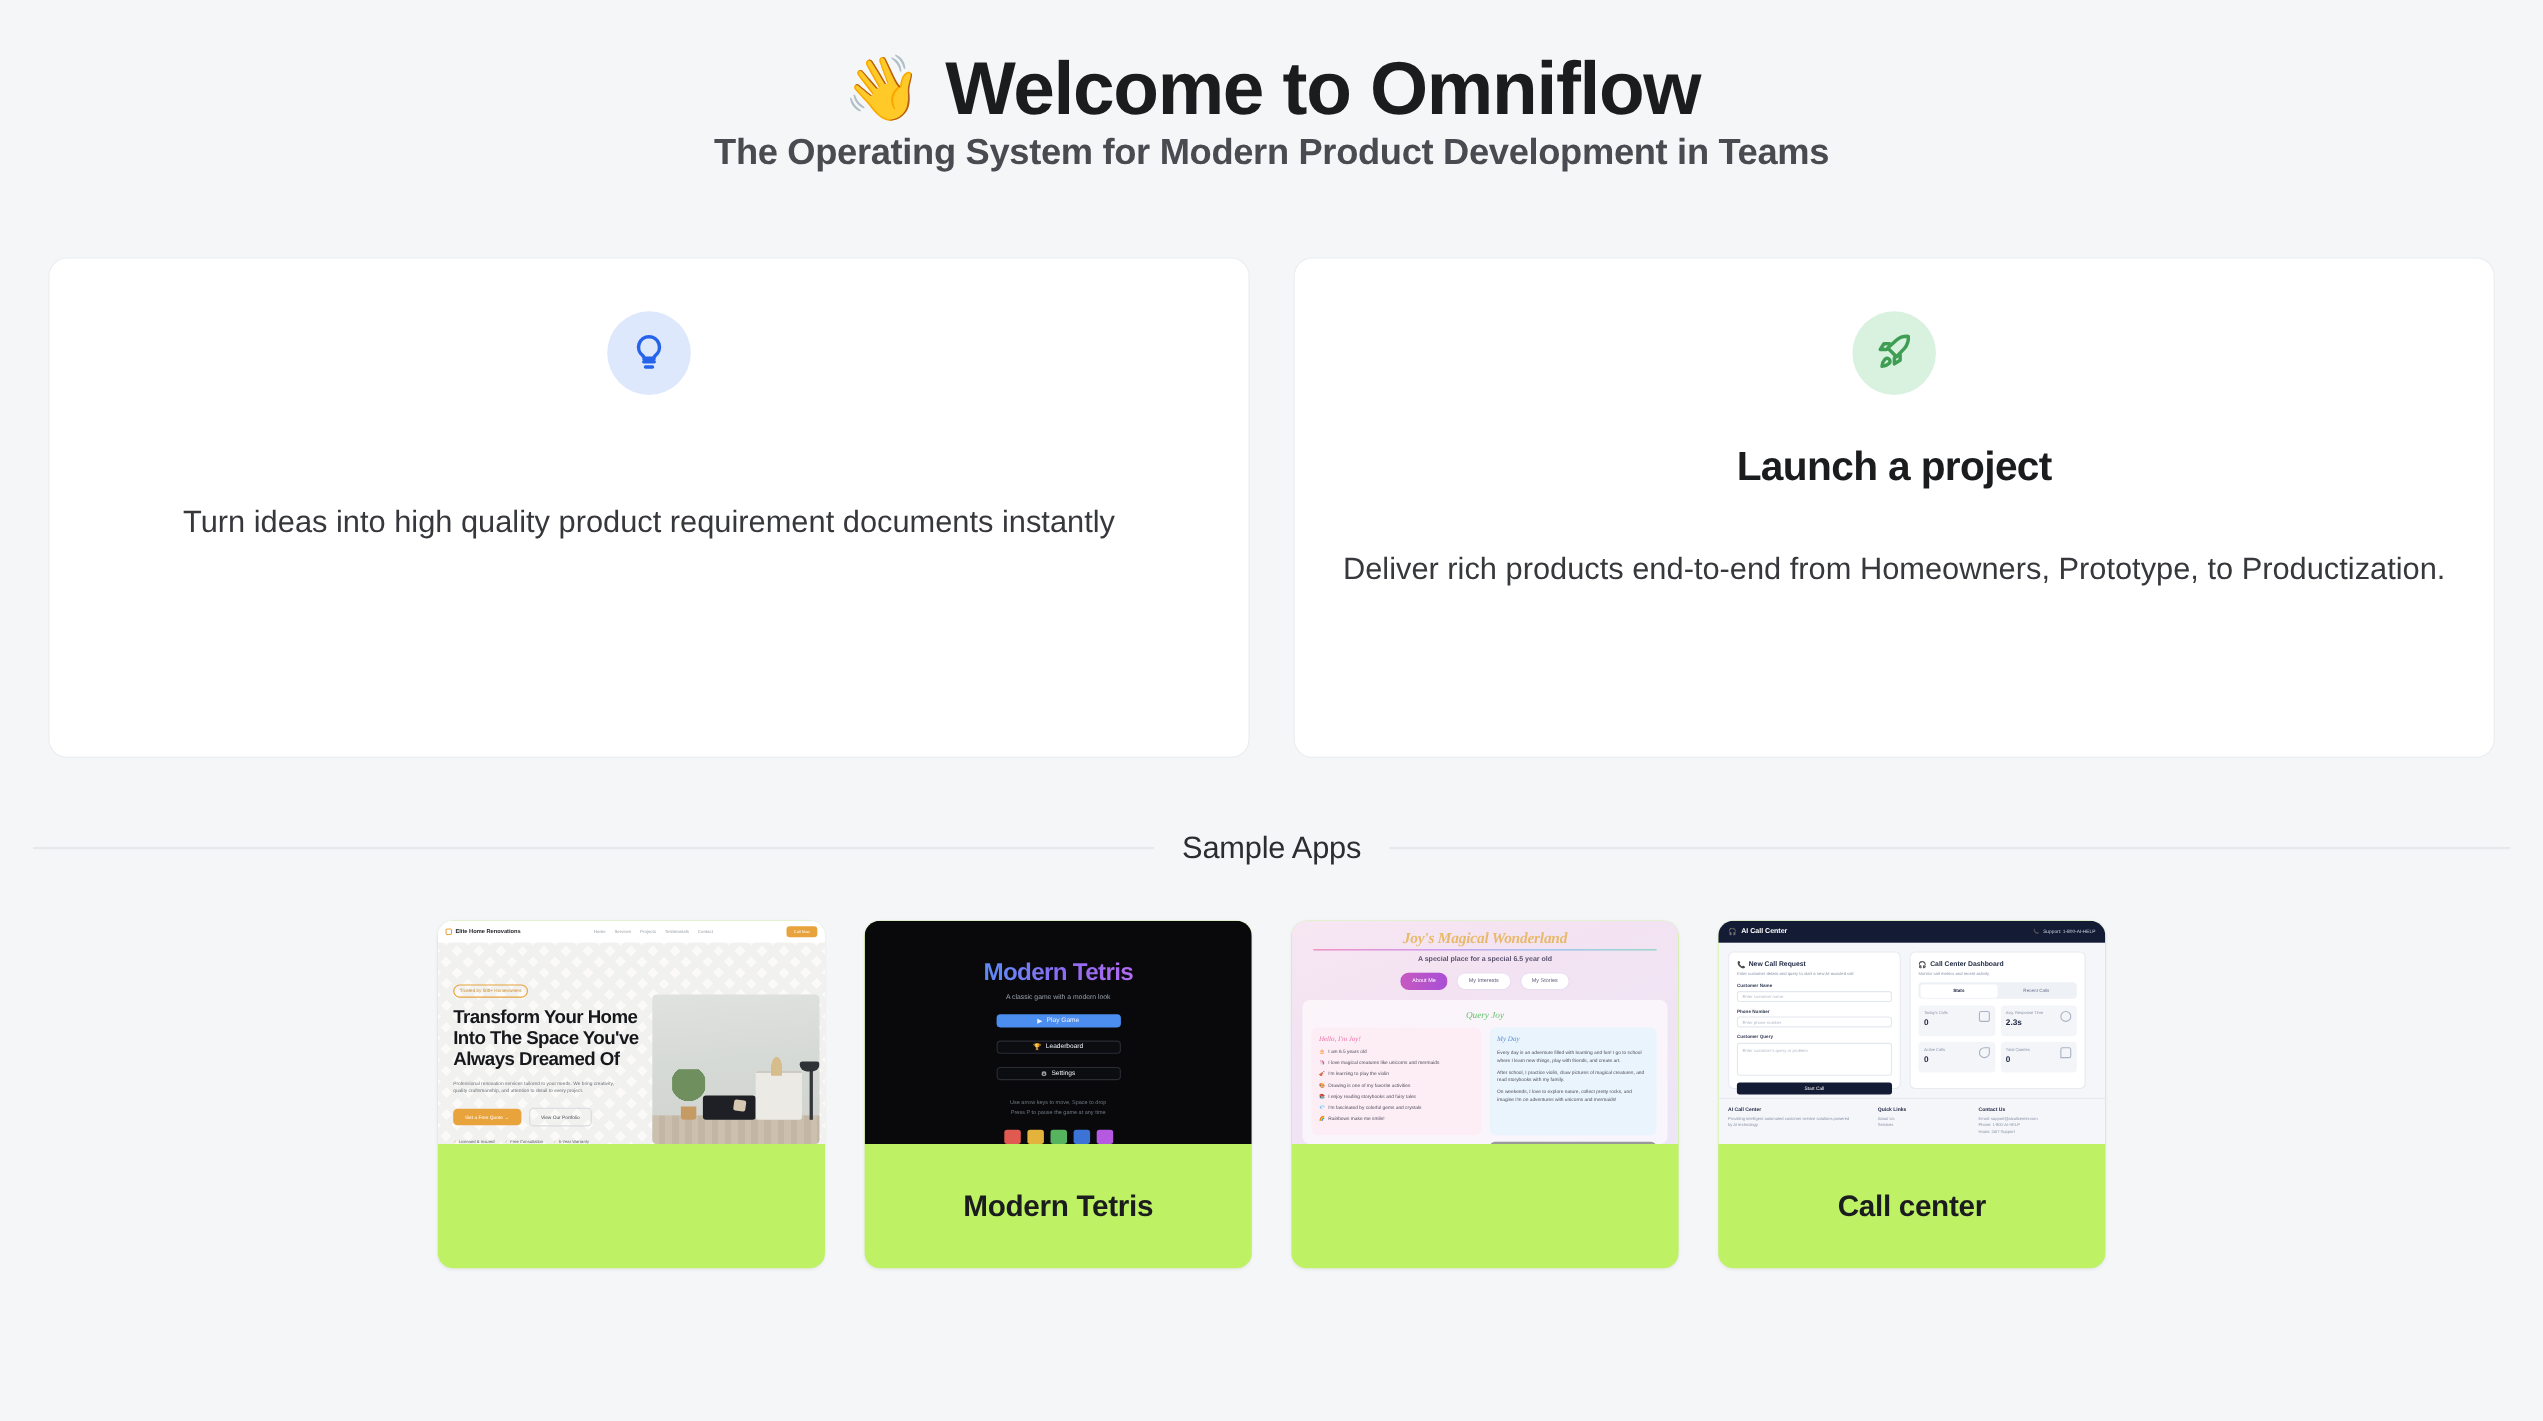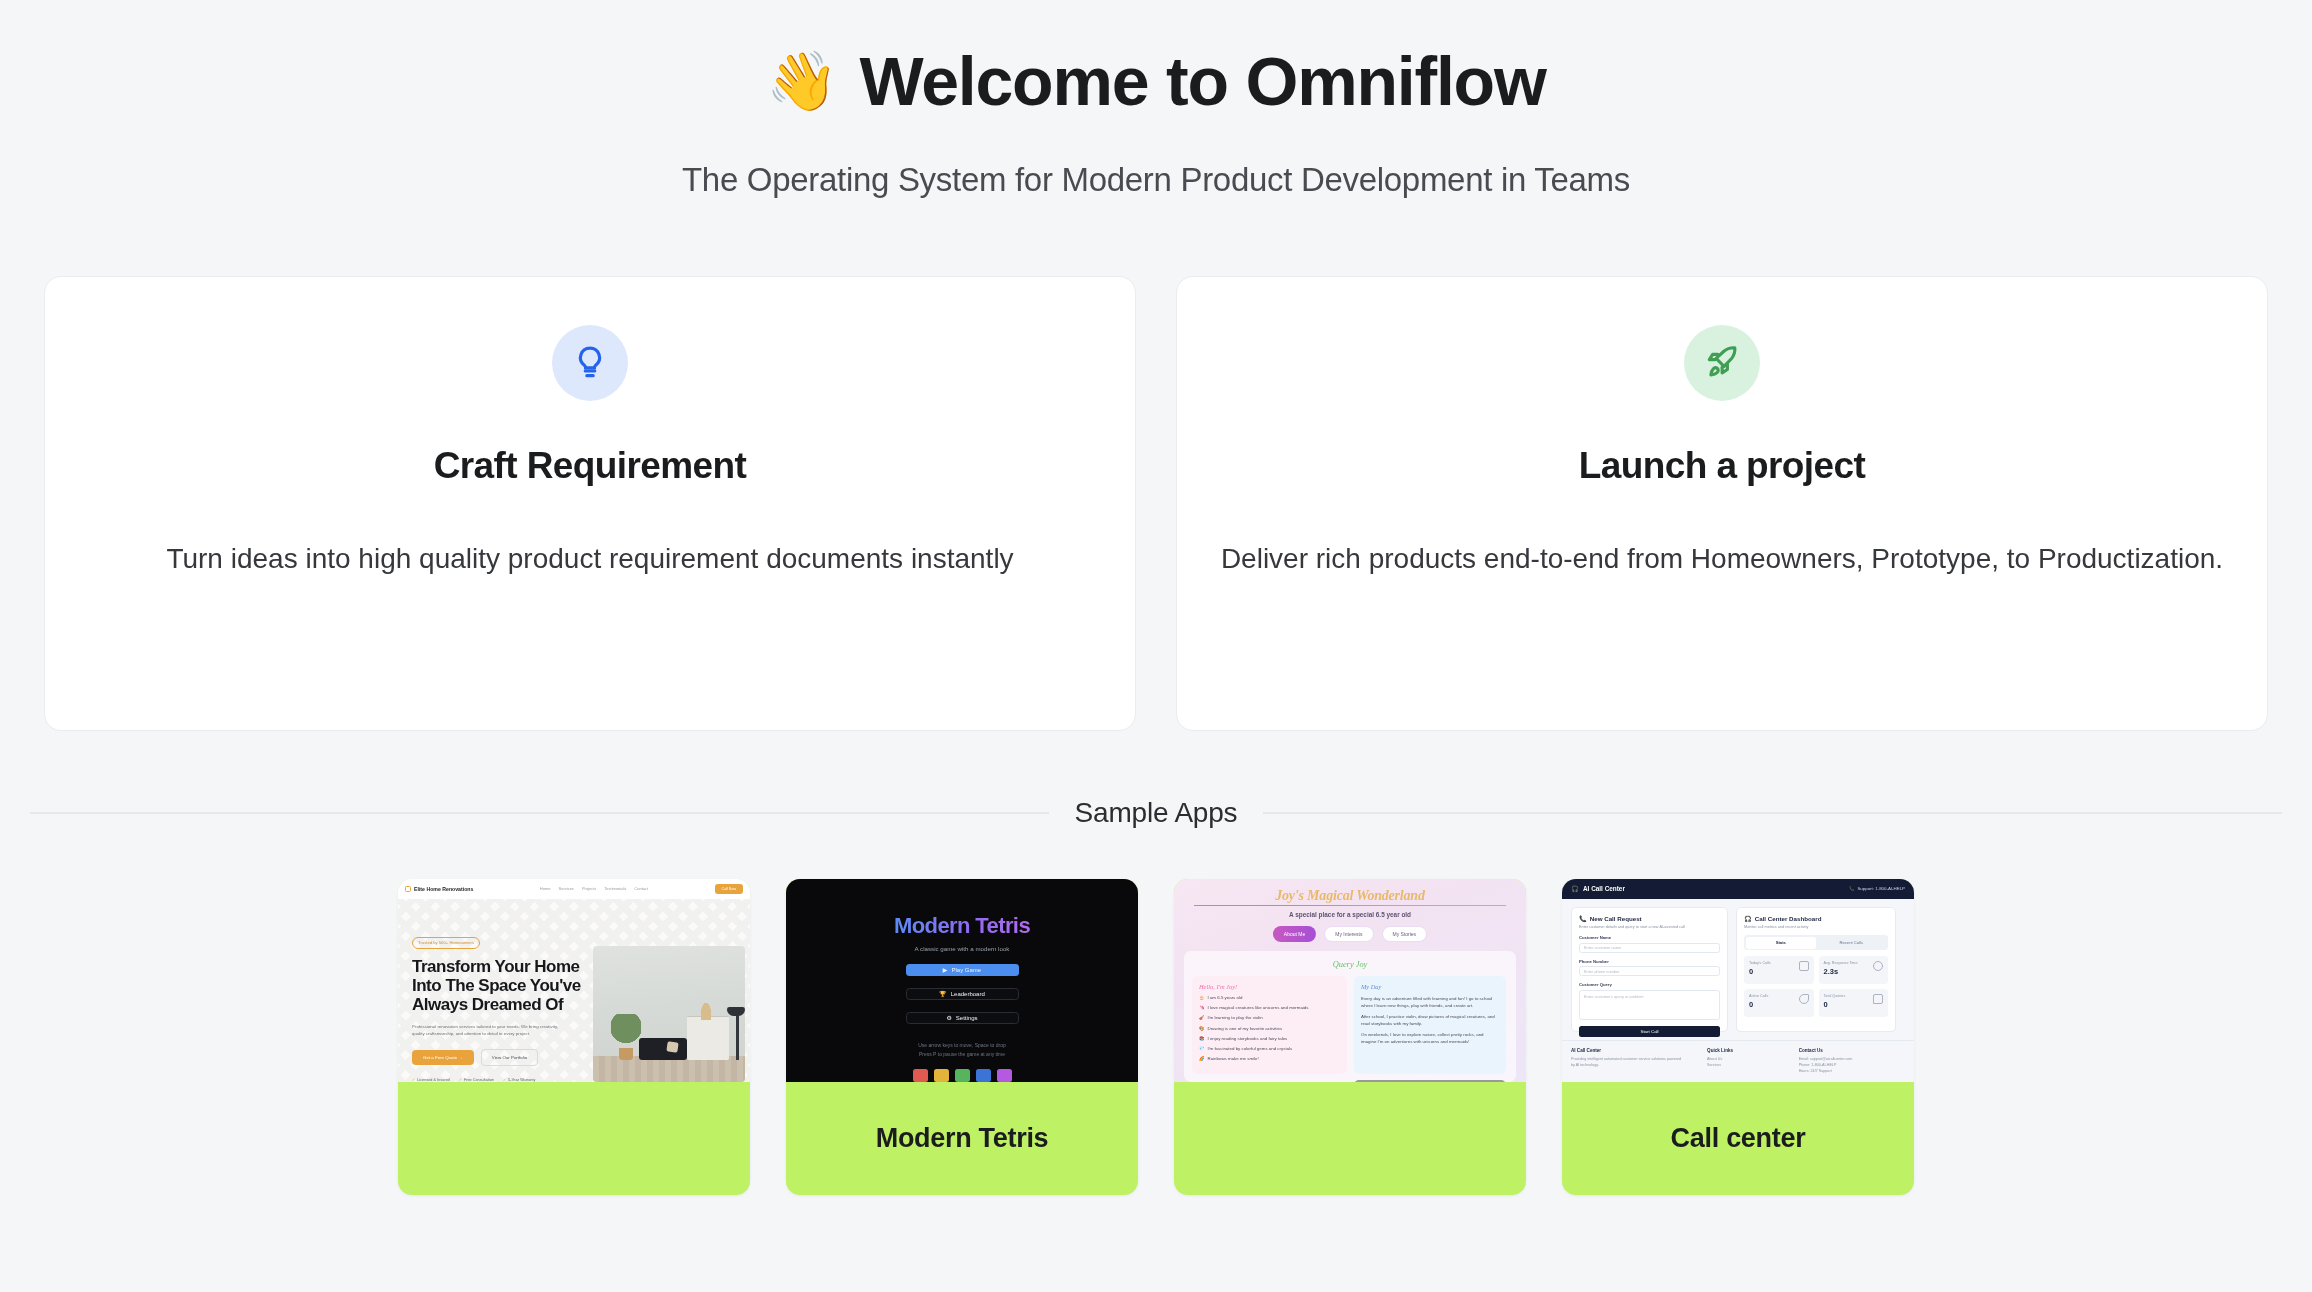--- a/index.html
+++ b/index.html
@@ -13,21 +13,21 @@
 
   
   .hero { padding-top: 44px; text-align: center; }
   .hero-title {
     font-size: 68px; font-weight: 700; color: #1b1c1e;
     letter-spacing: -1.2px; line-height: 1.1;
     display: flex; align-items: center; justify-content: center; gap: 22px;
   }
   .wave { font-size: 58px; line-height: 1; }
   .hero-sub {
-    margin-top: 42px; font-size: 33px; font-weight: 400;
+    font-size: 33px; font-weight: 700;
     color: #494b50; letter-spacing: -0.3px;
   }
 
   
   .features {
     display: flex; gap: 40px;
     padding: 0 44px; margin-top: 77px;
   }
   .feature-card {
     flex: 1 1 0; background: #ffffff;
@@ -229,21 +229,20 @@
   <div class="features">
 
     <div class="feature-card">
       <div class="feature-icon-wrap icon-blue">
         <svg width="38" height="38" viewBox="0 0 24 24" fill="none" stroke="#2563eb" stroke-width="2" stroke-linecap="round">
           <path d="M9 17h6"></path>
             <path d="M10 20h4"></path>
           <path d="M12 2.6a6 6 0 0 0-3.6 10.8c.5.4.8 1 .8 1.6h5.6c0-.6.3-1.2.8-1.6A6 6 0 0 0 12 2.6Z"></path>
         </svg>
       </div>
-      <div class="feature-title">Craft Requirement</div>
       <div class="feature-desc">Turn ideas into high quality product requirement documents instantly</div>
     </div>
 
 
     <div class="feature-card">
       <div class="feature-icon-wrap icon-mint">
         <svg width="38" height="38" viewBox="0 0 24 24" fill="none" stroke="#3f9e53" stroke-width="2" stroke-linejoin="round" stroke-linecap="round">
           <path d="M13.2 4.6c2.6-2.2 5.4-2.3 6.9-2.2.1 1.5 0 4.3-2.2 6.9l-4.6 4.8-5-5 4.9-4.5Z"></path>
           <path d="M9.3 6.6H6.1L4 9.9h3.6"></path>
           <path d="M15.4 12.9v3.2l-3.3 2.1v-3.6"></path>

